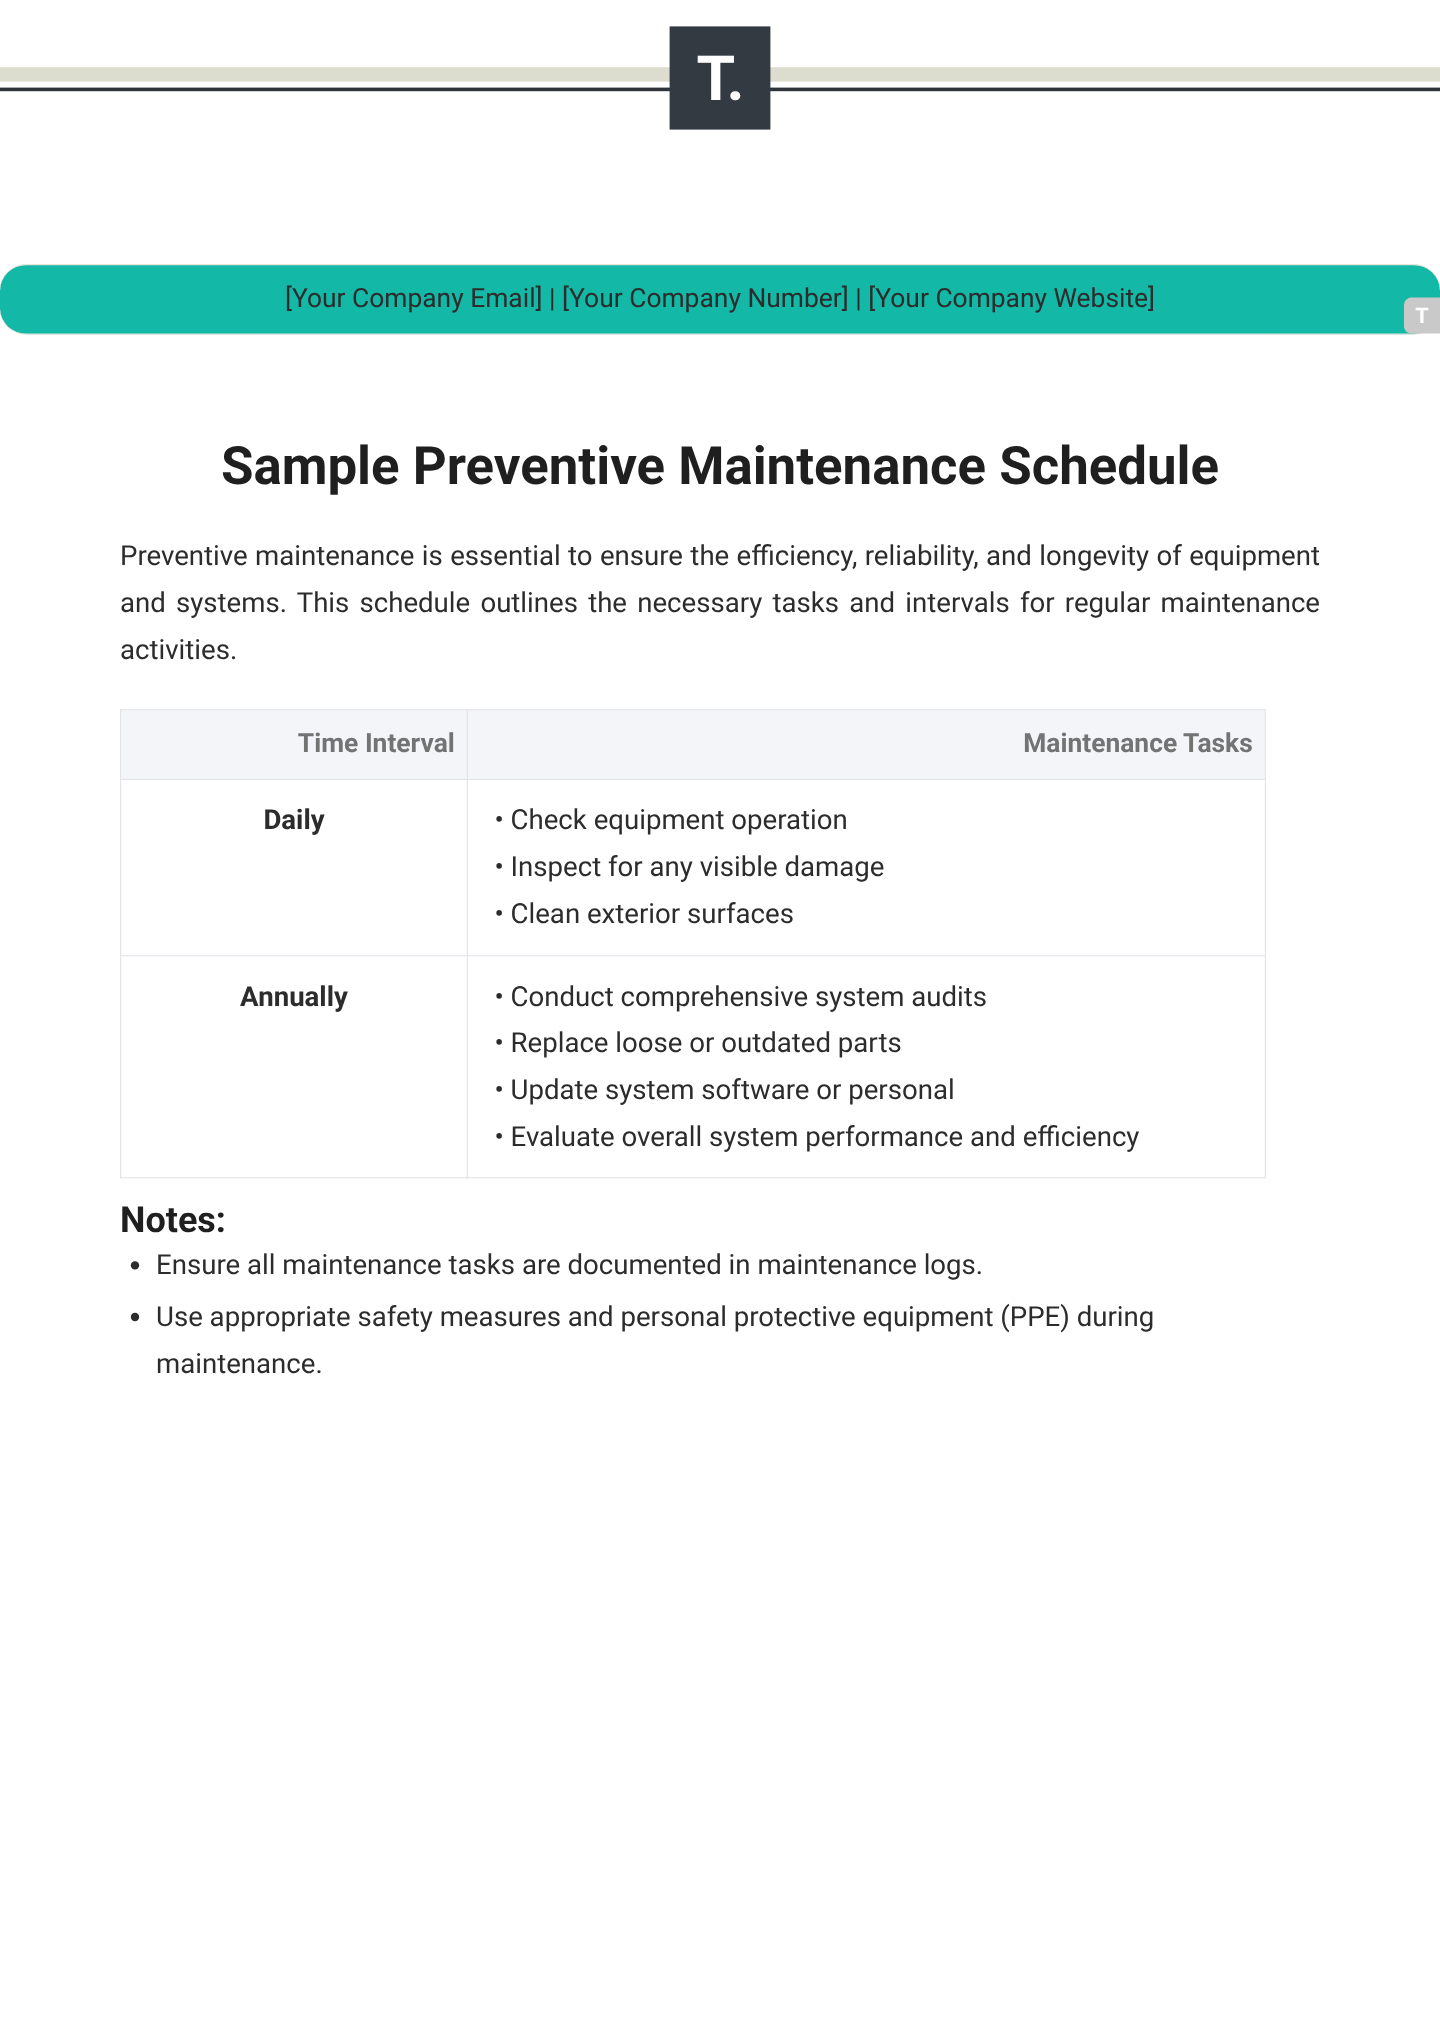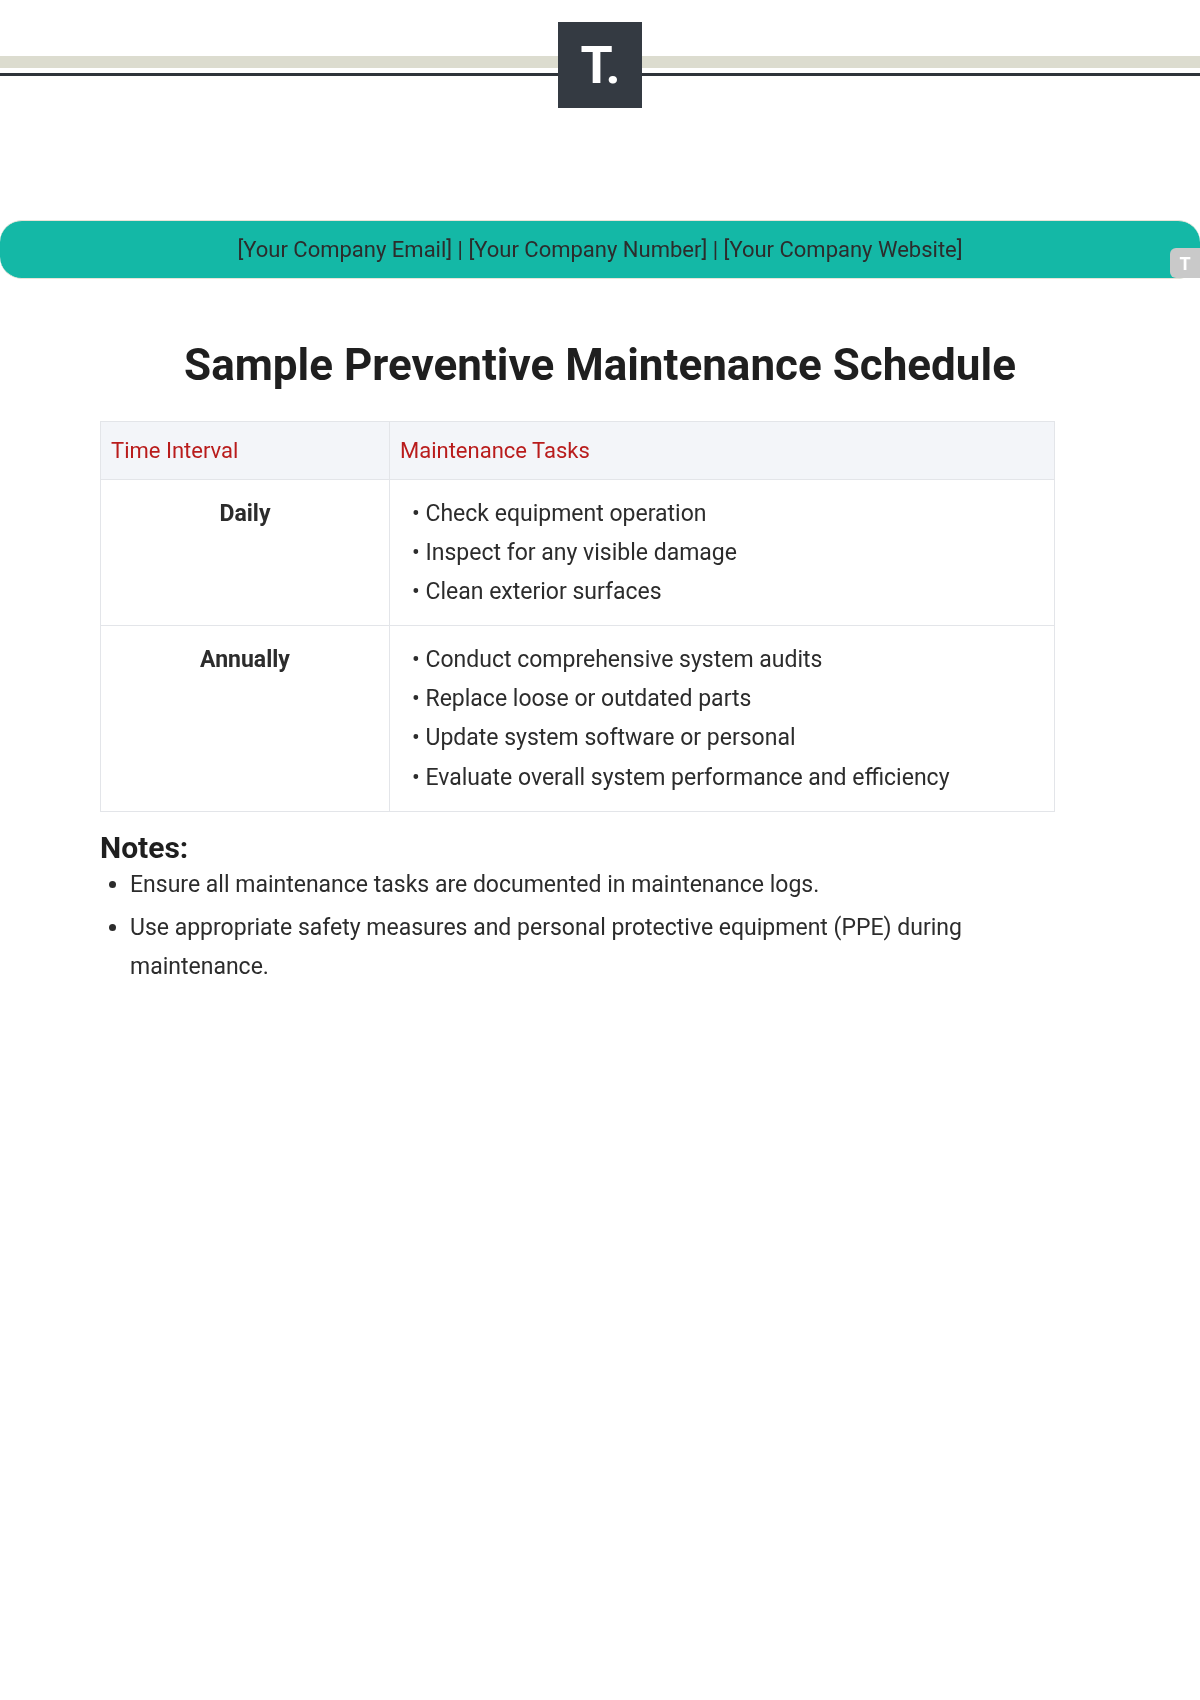--- a/index.html
+++ b/index.html
@@ -73,43 +73,43 @@
   .content {
     width: 1000px;
     margin: 0 auto;
     padding: 0 0 40px 0;
   }
   h1.title {
     text-align: center;
     font-size: 44px;
     font-weight: 700;
     color: #1f1f1f;
-    margin-top: 60px;
+    margin-top: 83px;
     margin-bottom: 30px;
   }
   .intro {
     font-size: 23px;
     line-height: 1.7;
     text-align: justify;
     color: #2c2c2c;
     margin-bottom: 30px;
   }
   table.sched {
     width: 955px;
     border-collapse: collapse;
     margin-bottom: 18px;
   }
   table.sched th {
     background: #f3f5f9;
-    color: #b91c1c;
-    font-weight: 400;
+    color: #737373;
+    font-weight: 700;
     font-size: 22px;
     padding: 16px 10px;
     border: 1px solid #e3e5e9;
-    text-align: left;
+    text-align: right;
   }
   table.sched td {
     border: 1px solid #e3e5e9;
     padding: 14px 22px;
     font-size: 23px;
     line-height: 1.7;
     vertical-align: top;
     color: #2c2c2c;
   }
   table.sched td.interval {
@@ -145,20 +145,21 @@
 <div style="height:110px"></div>
 
 <div class="company-bar">[Your Company Email] | [Your Company Number] | [Your Company Website]</div>
 
 <div class="float-badge">T</div>
 
 <div class="content">
 
   <h1 class="title">Sample Preventive Maintenance Schedule</h1>
 
+  <p class="intro">Preventive maintenance is essential to ensure the efficiency, reliability, and longevity of equipment and systems. This schedule outlines the necessary tasks and intervals for regular maintenance activities.</p>
 
   <table class="sched">
     <thead>
       <tr>
         <th>Time Interval</th>
         <th>Maintenance Tasks</th>
       </tr>
     </thead>
     <tbody id="sched-body">
         <tr>

